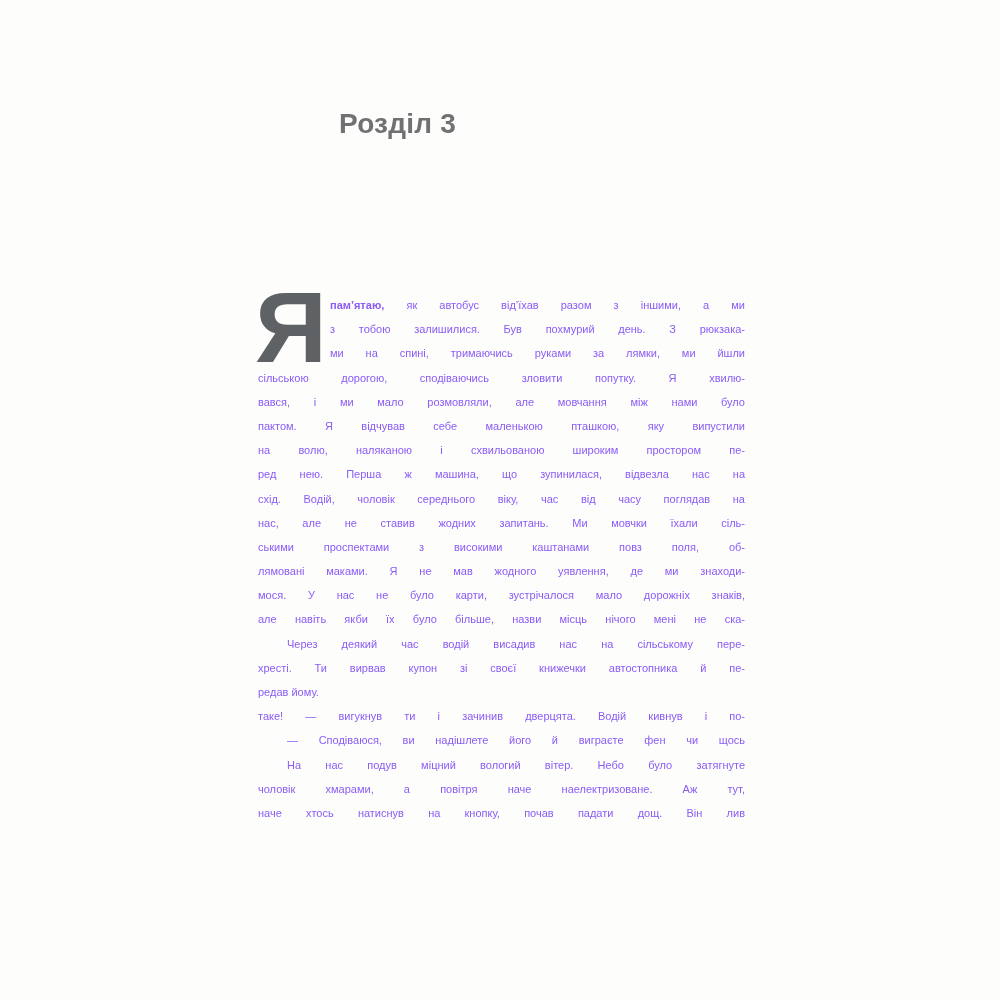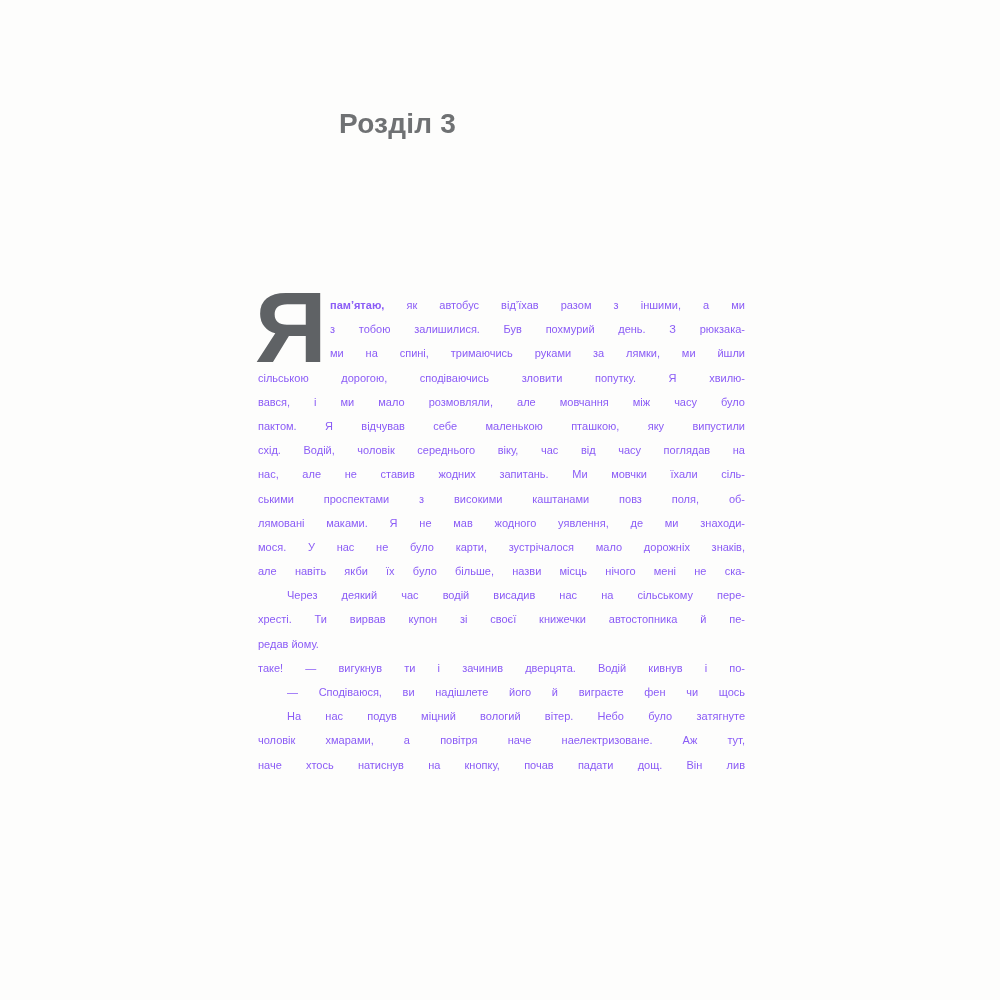--- a/index.html
+++ b/index.html
@@ -71,22 +71,24 @@
 <body>
 
 <div class="page">
   <h2 class="chapter-heading">Розділ 3</h2>
   <div class="dropcap">Я</div>
   <div class="textblock">
       <div class="line beside"><b>пам’ятаю,</b> як автобус від’їхав разом з іншими, а ми</div>
       <div class="line beside">з тобою залишилися. Був похмурий день. З рюкзака-</div>
       <div class="line beside">ми на спині, тримаючись руками за лямки, ми йшли</div>
       <div class="line">сільською дорогою, сподіваючись зловити попутку. Я хвилю-</div>
-      <div class="line">вався, і ми мало розмовляли, але мовчання між часу було</div>
+      <div class="line">вався, і ми мало розмовляли, але мовчання між нами було</div>
       <div class="line">пактом. Я відчував себе маленькою пташкою, яку випустили</div>
+      <div class="line">на волю, наляканою і схвильованою широким простором пе-</div>
+      <div class="line">ред нею. Перша ж машина, що зупинилася, відвезла нас на</div>
       <div class="line">схід. Водій, чоловік середнього віку, час від часу поглядав на</div>
       <div class="line">нас, але не ставив жодних запитань. Ми мовчки їхали сіль-</div>
       <div class="line">ськими проспектами з високими каштанами повз поля, об-</div>
       <div class="line">лямовані маками. Я не мав жодного уявлення, де ми знаходи-</div>
       <div class="line">мося. У нас не було карти, зустрічалося мало дорожніх знаків,</div>
       <div class="line">але навіть якби їх було більше, назви місць нічого мені не ска-</div>
       <div class="line indent">Через деякий час водій висадив нас на сільському пере-</div>
       <div class="line">хресті. Ти вирвав купон зі своєї книжечки автостопника й пе-</div>
       <div class="line endline">редав йому.</div>
       <div class="line">таке! — вигукнув ти і зачинив дверцята. Водій кивнув і по-</div>

